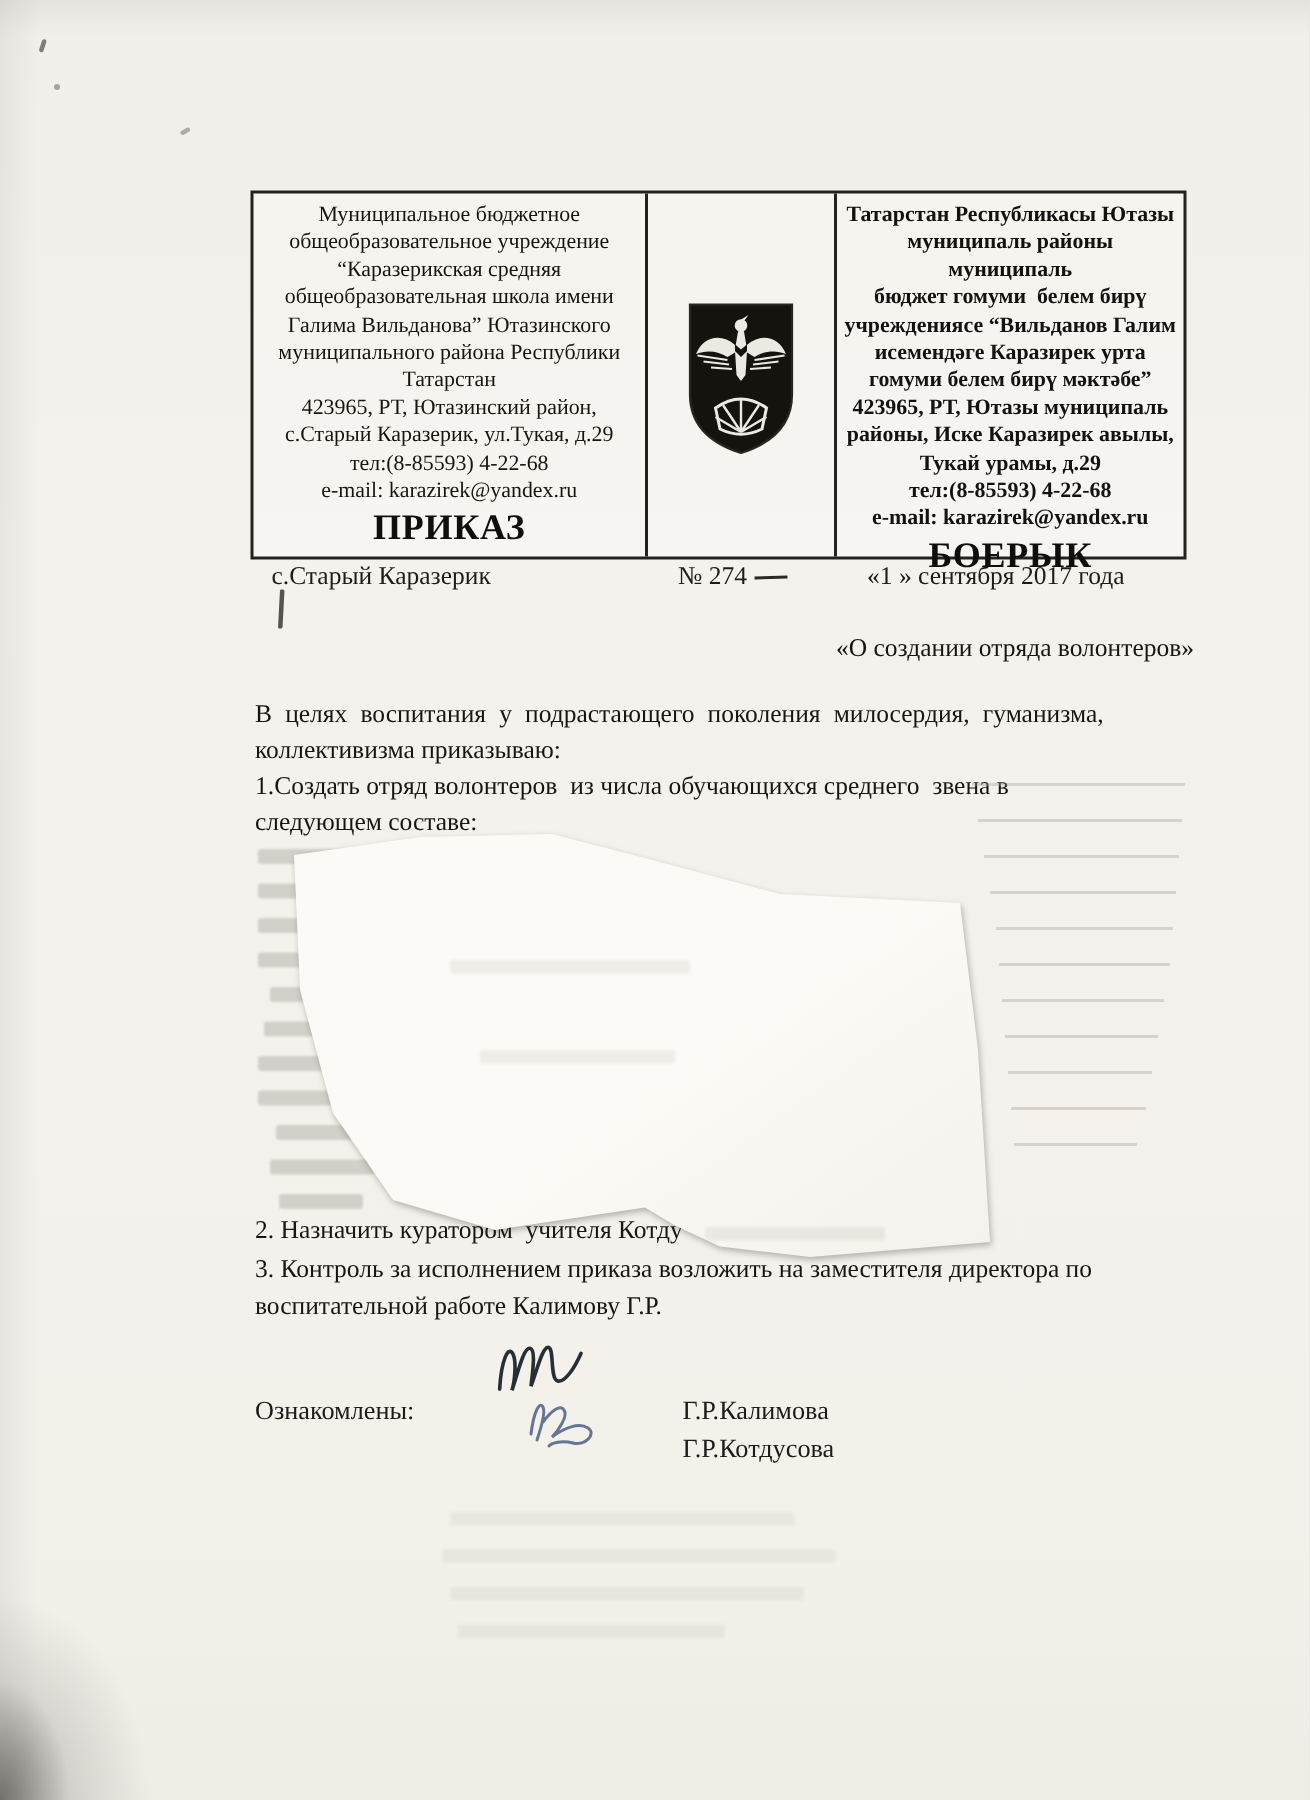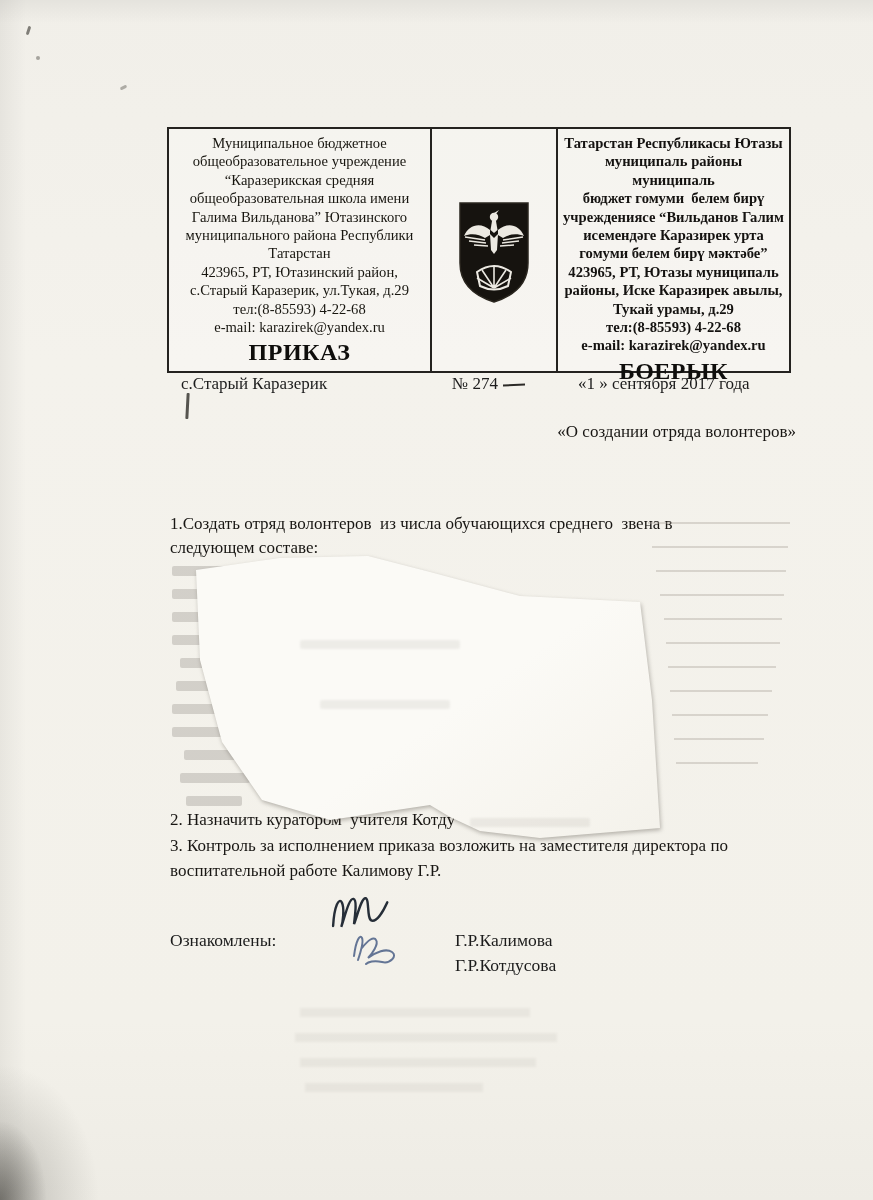--- a/index.html
+++ b/index.html
@@ -127,20 +127,22 @@
 
   <div class="meta-row">
     <span class="meta-place">с.Старый Каразерик</span>
     <span class="meta-number">№  274</span>
     <span class="meta-strike"></span>
     <span class="meta-date">«1 » сентября 2017 года</span>
   </div>
   <div class="pen-mark"></div>
 
   <div class="doc-text subject">«О создании отряда волонтеров»</div>
+  <div class="doc-text preamble">В целях воспитания у подрастающего поколения милосердия, гуманизма,
+коллективизма приказываю:</div>
   <div class="doc-text item1">1.Создать отряд волонтеров  из числа обучающихся среднего  звена в
 следующем составе:</div>
 
   <div class="ghost-bar" style="left:172px;top:566px;width:88px"></div>
   <div class="ghost-bar" style="left:172px;top:589px;width:64px"></div>
   <div class="ghost-bar" style="left:172px;top:612px;width:96px"></div>
   <div class="ghost-bar" style="left:172px;top:635px;width:72px"></div>
   <div class="ghost-bar" style="left:180px;top:658px;width:84px"></div>
   <div class="ghost-bar" style="left:176px;top:681px;width:68px"></div>
   <div class="ghost-bar" style="left:172px;top:704px;width:92px"></div>

